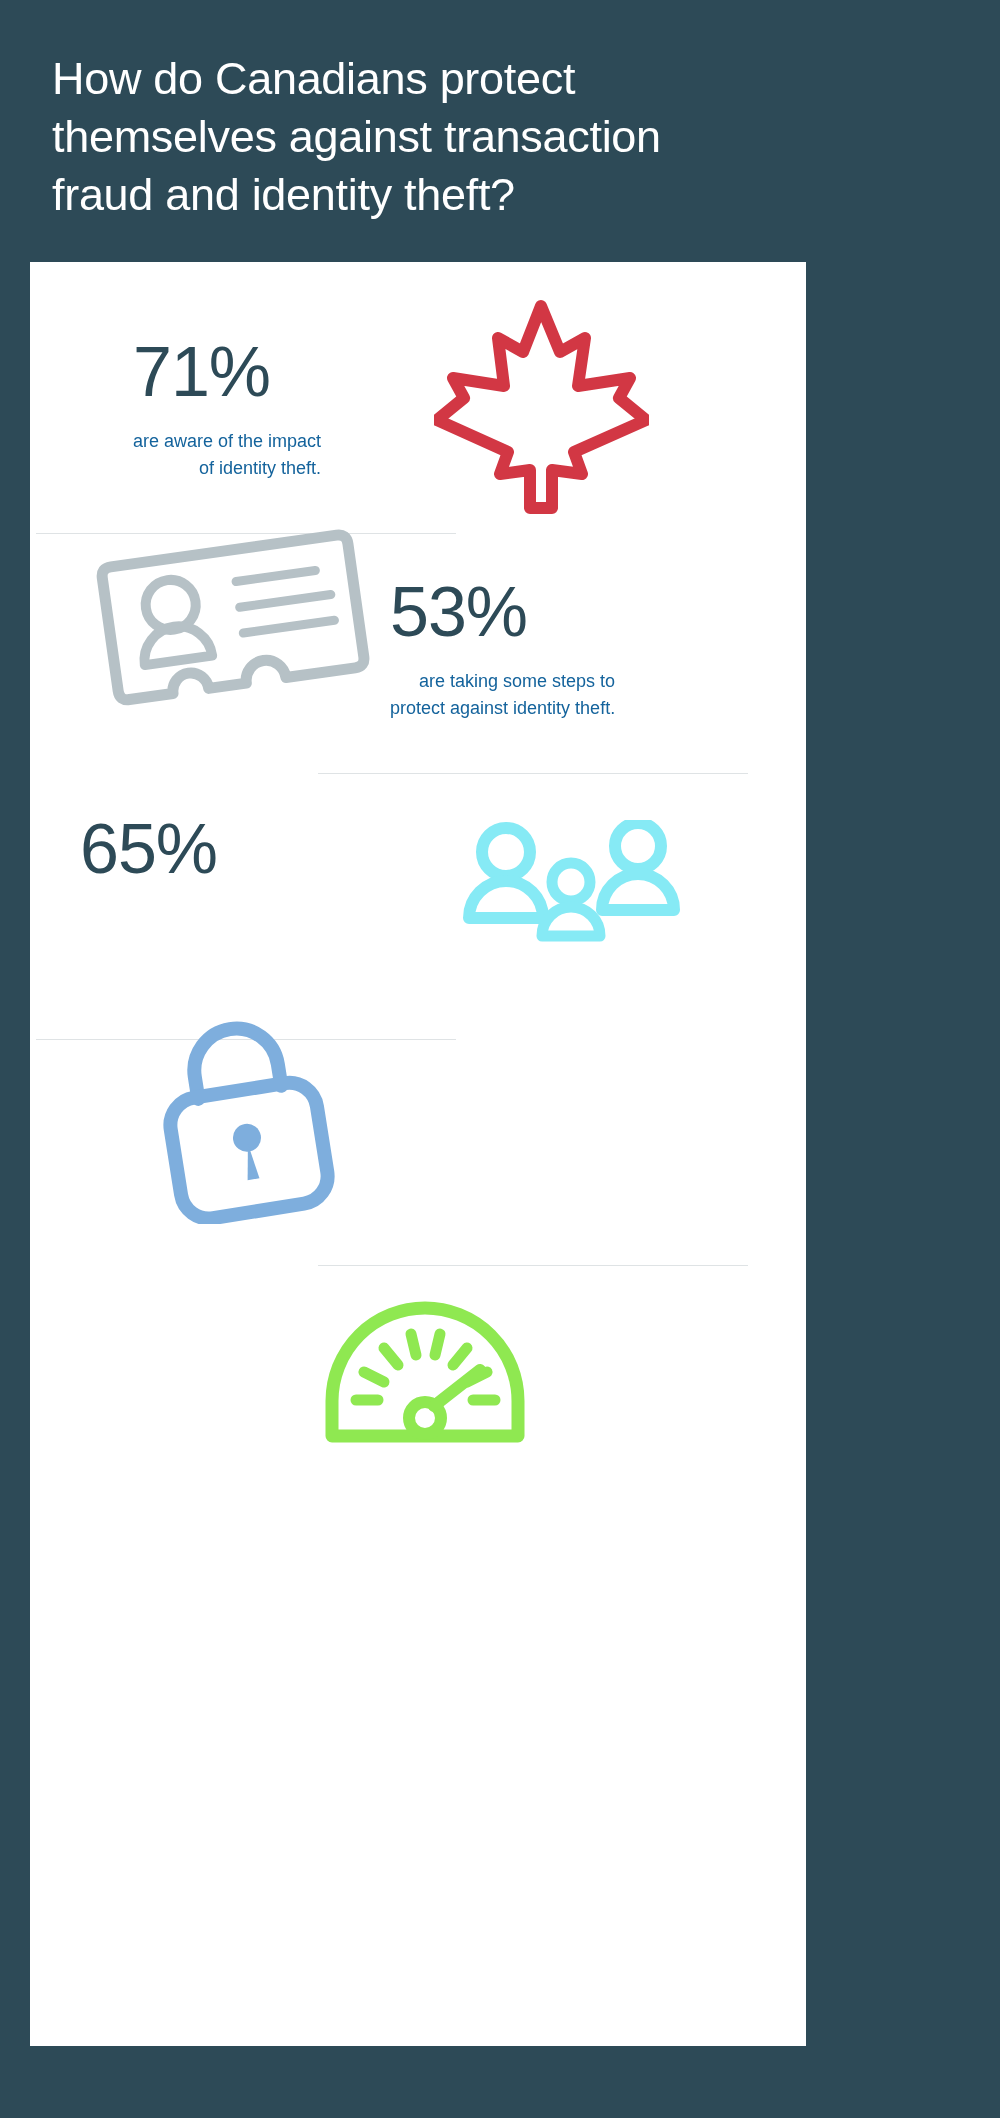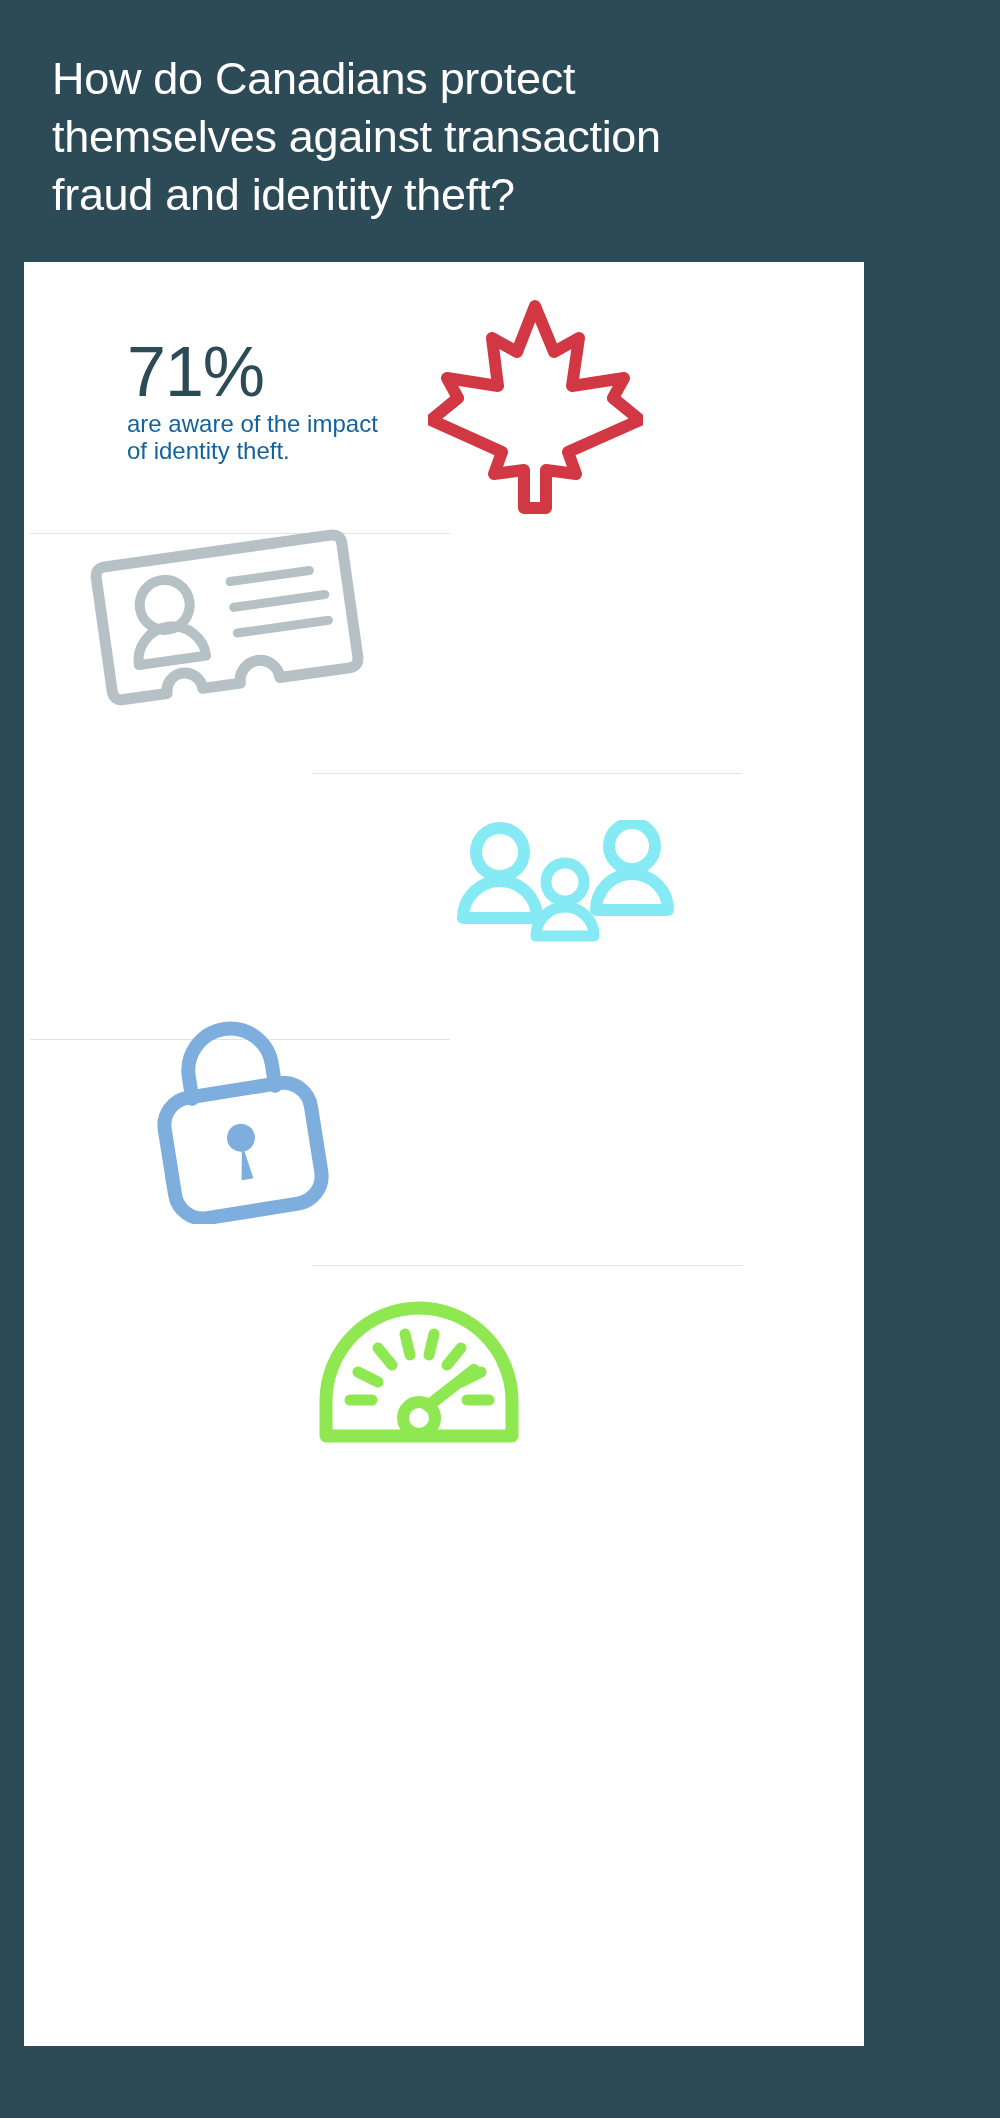--- a/index.html
+++ b/index.html
@@ -37,23 +37,23 @@
     font-size: 45px;
     line-height: 58px;
     font-weight: 400;
     letter-spacing: -0.3px;
     white-space: pre-line;
   }
 
   
   .card {
     position: absolute;
-    left: 24px;
+    left: 30px;
     top: 262px;
-    width: 840px;
+    width: 776px;
     height: 1784px;
     background: #ffffff;
   }
 
   .divider {
     position: absolute;
     height: 1px;
     background: #dfe3e5;
   }
   .d1 { left: 6px;   top: 271px;  width: 420px; }
@@ -65,25 +65,26 @@
   .stat { position: absolute; }
   .pct {
     color: #2d4a57;
     font-weight: 300;
     letter-spacing: -1px;
     line-height: 1;
     font-size: 68px;
   }
   .desc {
     color: #14639c;
-    font-size: 24px;
+    font-size: 18px;
     line-height: 27px;
     font-weight: 400;
     white-space: pre-line;
-    margin-top: 3px;
+    margin-top: 21px;
+    text-align: right;
   }
 
   .s1 { left: 103px; top: 75px; }
   .s2 { left: 360px; top: 315px; }
   .s3 { left: 50px;  top: 552px; }
   .s4 { left: 340px; top: 818px; }
   .s5 { left: 56px;  top: 1044px; }
 
   .s1 .pct { font-size: 70px; }
   .s2 .pct { font-size: 70px; }
@@ -143,22 +144,28 @@
           <path d="M24 26 L252 26 Q262 26 262 36 L262 150 Q262 160 252 160 L182 160 a20 20 0 0 0 -40 0 L104 160 a18 18 0 0 0 -36 0 L24 160 Q14 160 14 150 L14 36 Q14 26 24 26 Z" fill="none" stroke="#b6c1c6" stroke-width="11" stroke-linejoin="round" stroke-linecap="round"></path>
           <circle cx="78" cy="72" r="25" fill="none" stroke="#b6c1c6" stroke-width="10"></circle>
           <path d="M44 128 a34 34 0 0 1 68 0 Z" fill="none" stroke="#b6c1c6" stroke-width="10" stroke-linejoin="round"></path>
           <line x1="146" y1="58" x2="226" y2="58" stroke="#b6c1c6" stroke-width="9" stroke-linecap="round"></line>
           <line x1="146" y1="84" x2="238" y2="84" stroke="#b6c1c6" stroke-width="9" stroke-linecap="round"></line>
           <line x1="146" y1="110" x2="238" y2="110" stroke="#b6c1c6" stroke-width="9" stroke-linecap="round"></line>
         </g>
       </svg>
     </div>
 
+    <div class="stat s2">
+      <div class="pct">53%</div>
+      <div class="desc">are taking some steps to
+protect against identity theft.</div>
+    </div>
 
     <div class="stat s3">
+      <div class="pct">65%</div>
     </div>
 
     <div class="icon ic-people">
       <svg width="235" height="130" viewBox="0 0 235 130">
 
         <g>
           <circle cx="52" cy="32" r="24" fill="none" stroke="#86eaf5" stroke-width="12"></circle>
           <path d="M15 98 a37 37 0 0 1 74 0 Z" fill="none" stroke="#86eaf5" stroke-width="12" stroke-linejoin="round"></path>
         </g>
 

